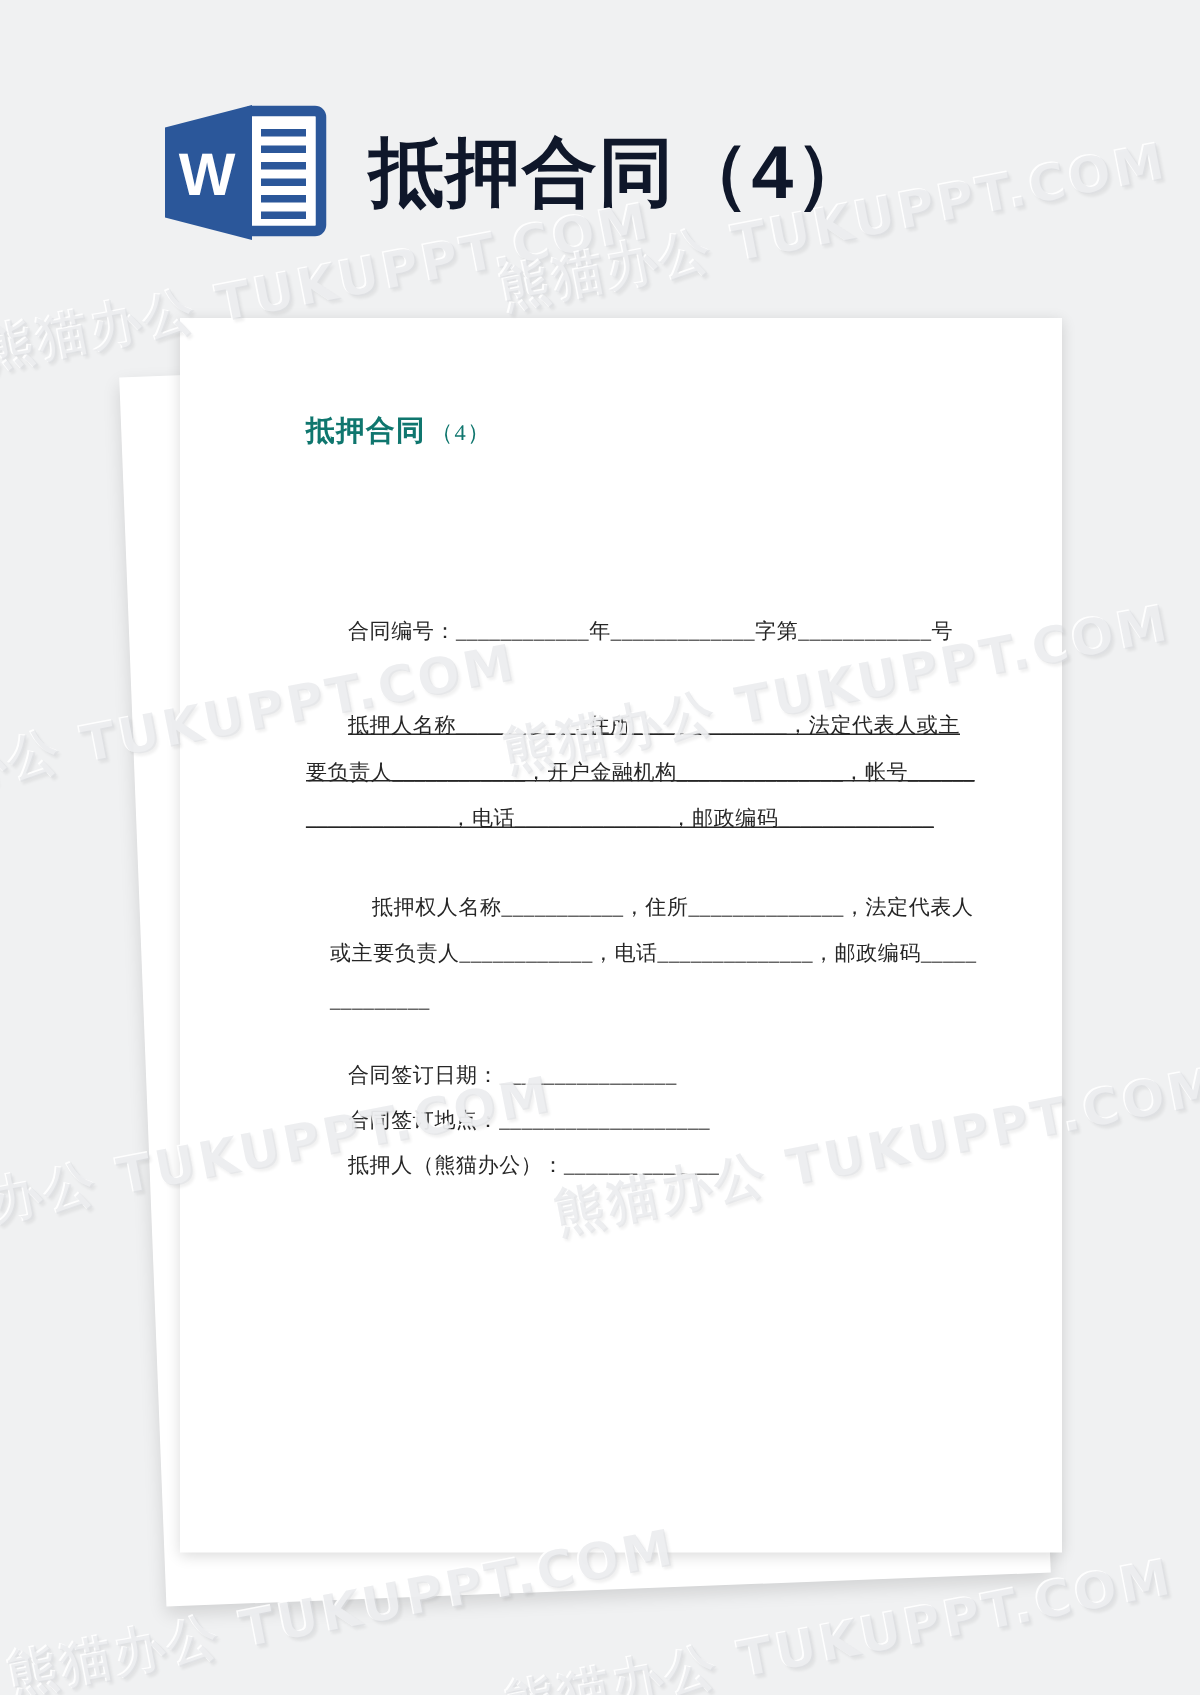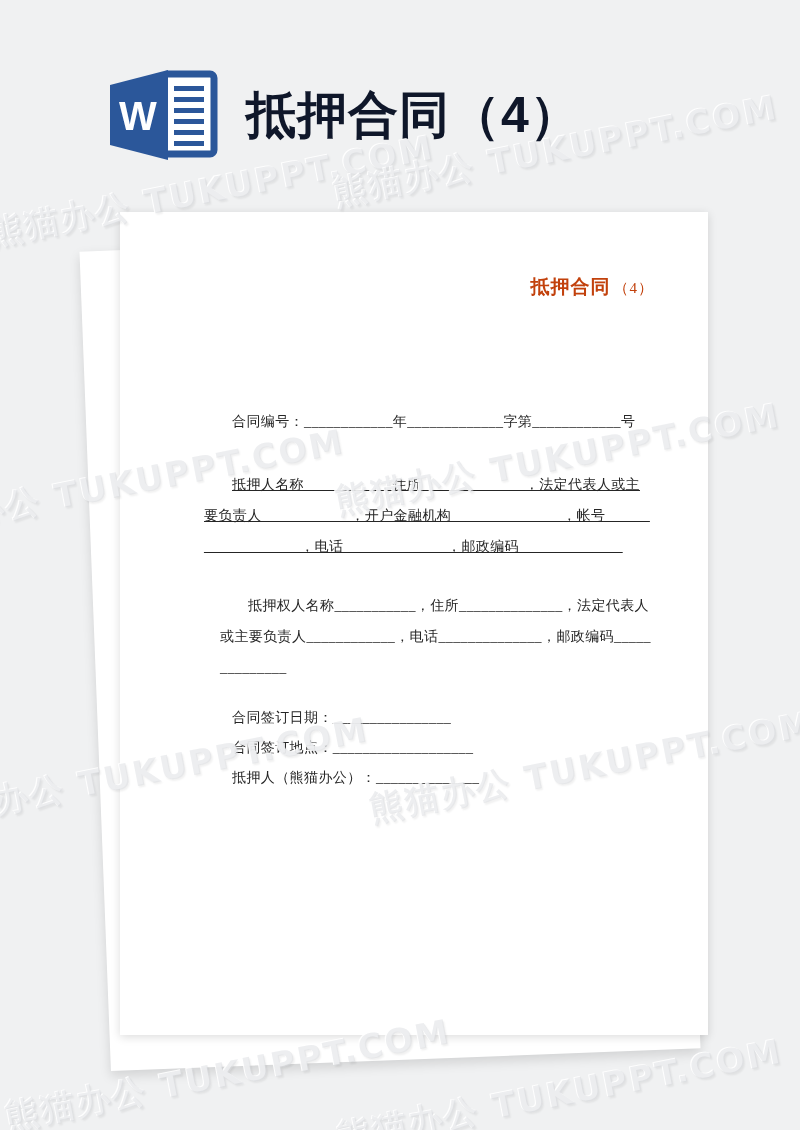--- a/index.html
+++ b/index.html
@@ -26,21 +26,21 @@
   }
   .doc-page {
     position:absolute; left:120px; top:212px; width:588px; height:823px;
     background:#ffffff; box-shadow:0 2px 9px rgba(0,0,0,0.14);
     box-sizing:border-box; padding:62px 54px 0 84px;
     font-family:"Liberation Serif","DejaVu Serif",serif;
     color:#262626; font-size:14px; z-index:2;
   }
 
   
-  .doc-title { margin:0; text-align:right; font-size:19px; font-weight:700; color:#c2410c; letter-spacing:1px; }
+  .doc-title { margin:0; text-align:left; font-size:19px; font-weight:700; color:#0f766e; letter-spacing:1px; }
   .doc-title .suffix { font-size:15px; font-weight:400; padding-left:3px; }
 
   .line { margin:0; line-height:31px; word-break:break-all; letter-spacing:0.4px; }
   .contract-no { margin-top:106px; text-indent:2em; }
   .p1 { margin-top:32px; text-indent:2em;text-decoration:underline; }
   .p2 { margin-top:28px; text-indent:2em;margin-left:16px; }
   .fields { margin-top:20px; }
   .field { line-height:30px; text-indent:2em; }
   .closing { margin-top:32px; text-indent:2em; }
 

